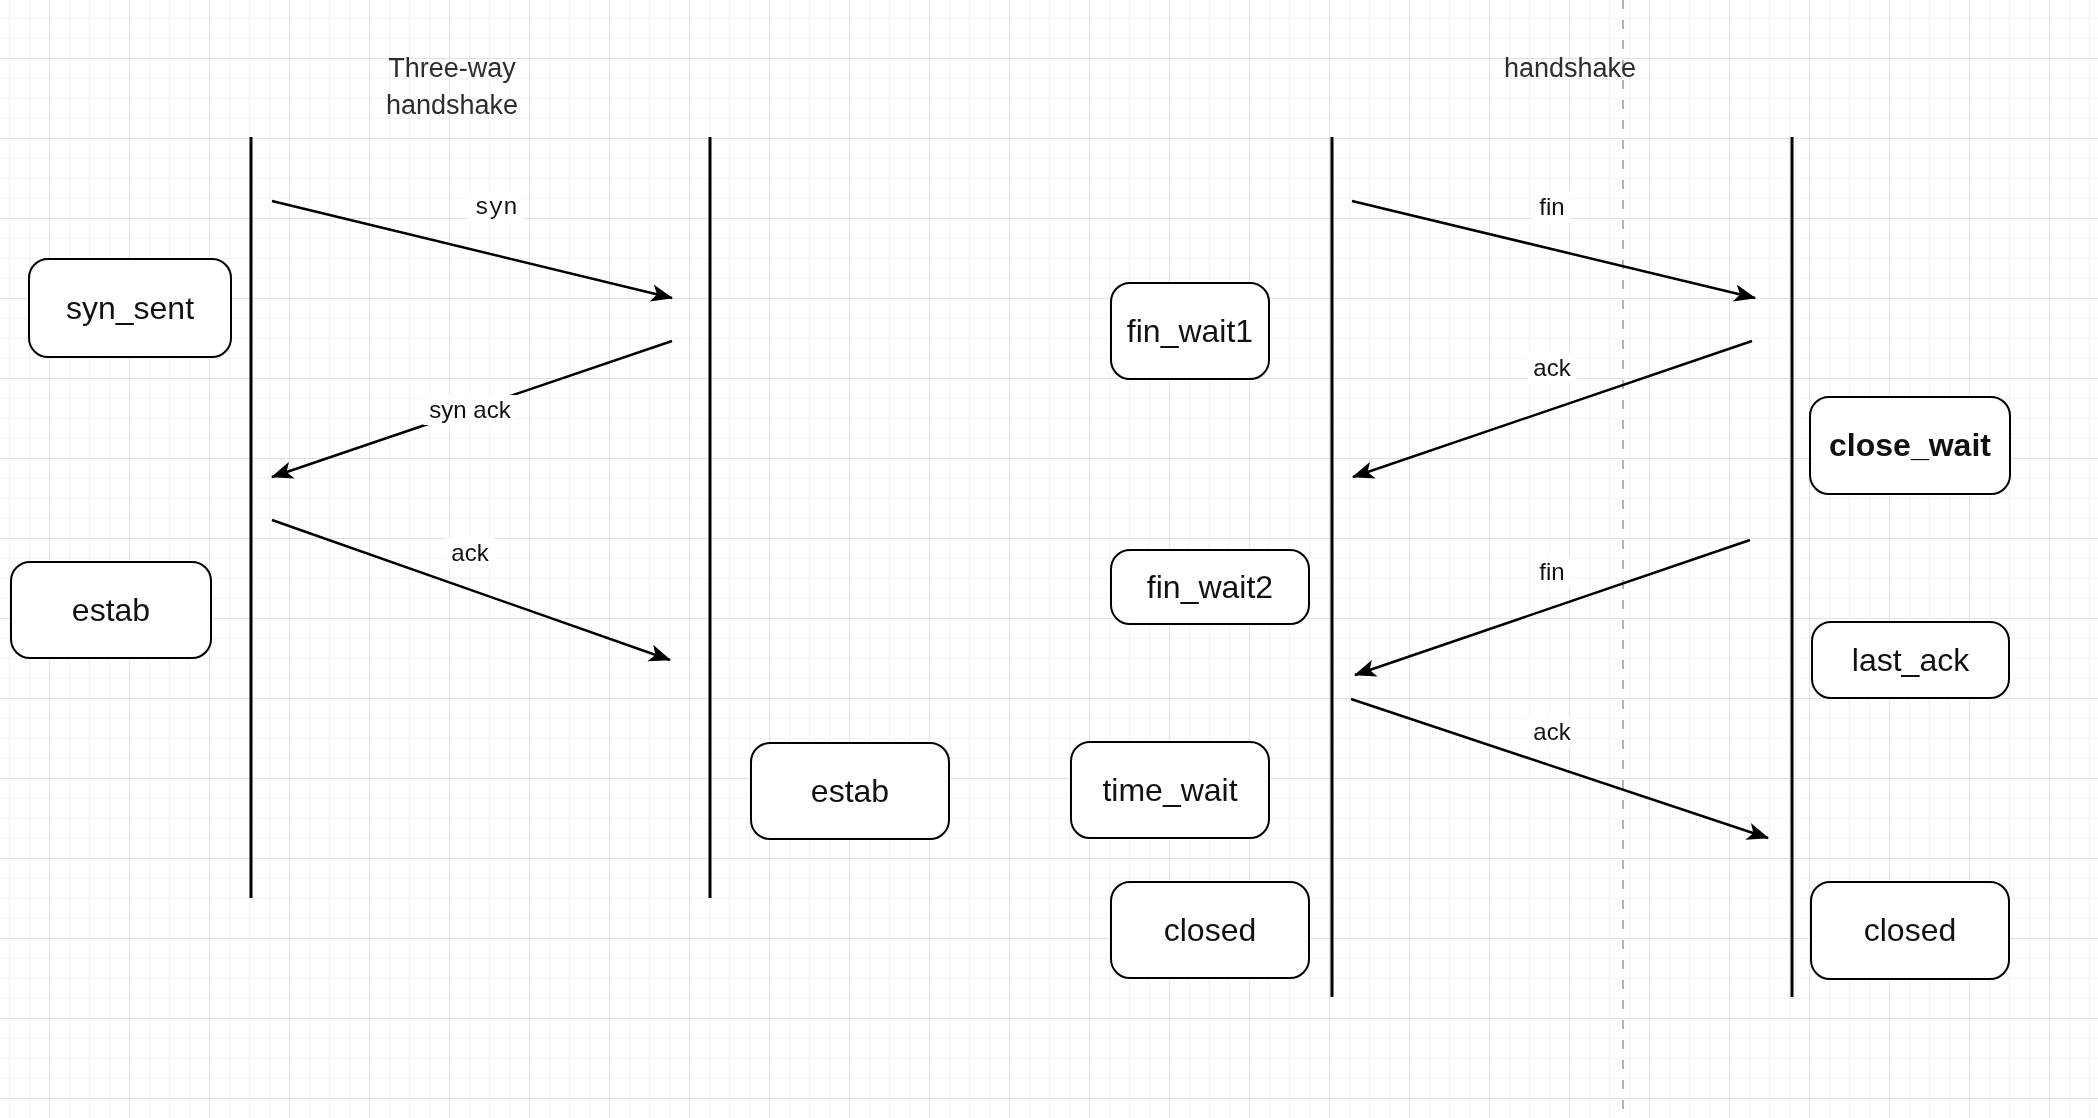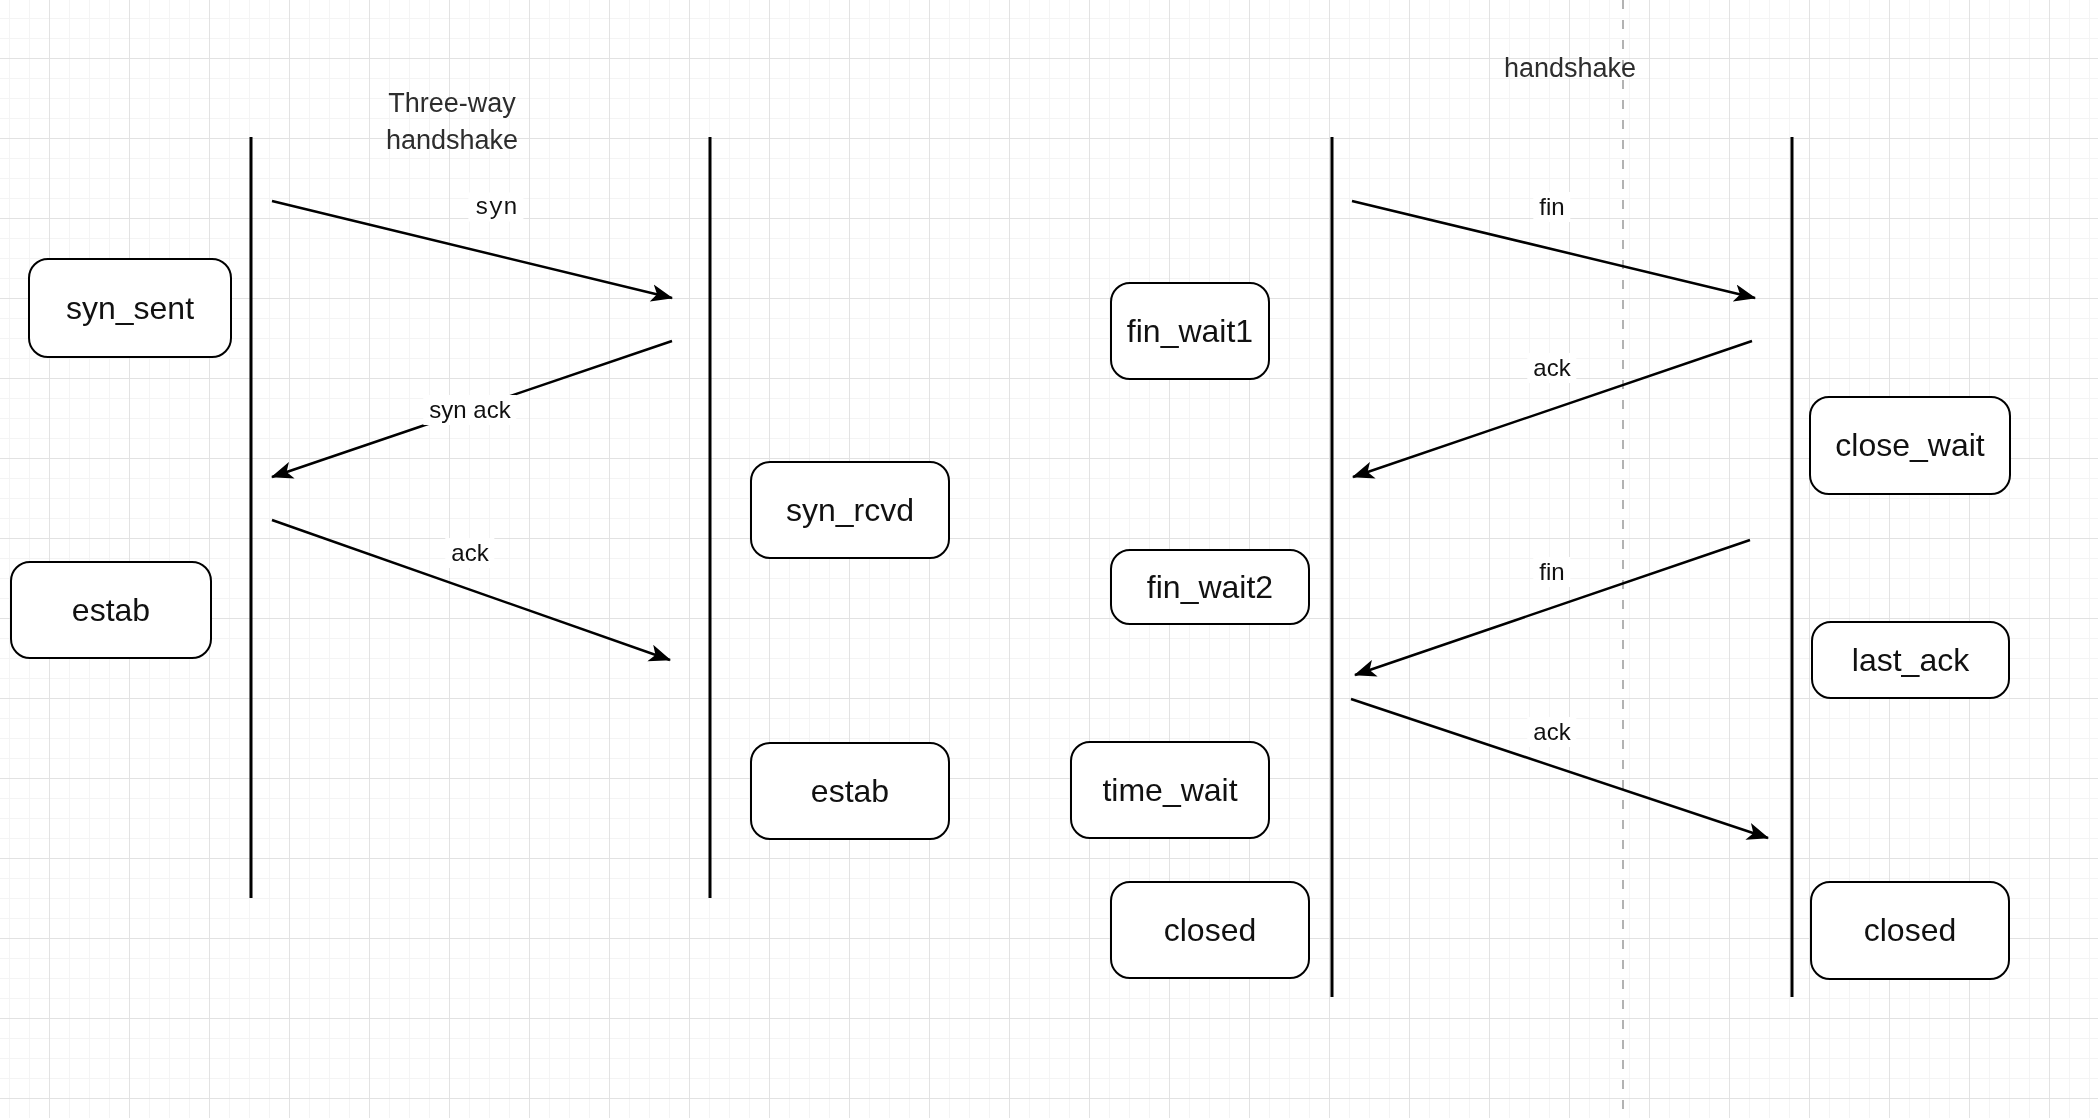--- a/index.html
+++ b/index.html
@@ -84,40 +84,39 @@
     <line x1="272" y1="201" x2="672" y2="298" stroke="#000000" stroke-width="2.5" marker-end="url(#arrowhead)"></line>
     <line x1="672" y1="341" x2="272" y2="477" stroke="#000000" stroke-width="2.5" marker-end="url(#arrowhead)"></line>
     <line x1="272" y1="520" x2="670" y2="660" stroke="#000000" stroke-width="2.5" marker-end="url(#arrowhead)"></line>
 
     <line x1="1352" y1="201" x2="1755" y2="298" stroke="#000000" stroke-width="2.5" marker-end="url(#arrowhead)"></line>
     <line x1="1752" y1="341" x2="1353" y2="477" stroke="#000000" stroke-width="2.5" marker-end="url(#arrowhead)"></line>
     <line x1="1750" y1="540" x2="1355" y2="675" stroke="#000000" stroke-width="2.5" marker-end="url(#arrowhead)"></line>
     <line x1="1351" y1="699" x2="1768" y2="838" stroke="#000000" stroke-width="2.5" marker-end="url(#arrowhead)"></line>
   </svg>
 
-  <div class="diagram-title" style="left:452px; top:50px;margin-top:35px;">
+  <div class="diagram-title" style="left:452px; top:50px;">
     <div>Three-way</div>
     <div>handshake</div>
   </div>
   <div class="diagram-title" style="left:1570px; top:50px;">
     <div>handshake</div>
   </div>
 
   <div class="state-box" style="left:28px; top:258px; width:204px; height:100px;">syn_sent</div>
   <div class="state-box" style="left:10px; top:561px; width:202px; height:98px;">estab</div>
 
-  <div class="state-box" style="left:750px; top:461px; width:200px; height:98px;">syn_rcvd</div>
   <div class="state-box" style="left:750px; top:742px; width:200px; height:98px;">estab</div>
 
   <div class="state-box" style="left:1110px; top:282px; width:160px; height:98px;">fin_wait1</div>
   <div class="state-box" style="left:1110px; top:549px; width:200px; height:76px;">fin_wait2</div>
   <div class="state-box" style="left:1070px; top:741px; width:200px; height:98px;">time_wait</div>
   <div class="state-box" style="left:1110px; top:881px; width:200px; height:98px;">closed</div>
 
-  <div class="state-box" style="left:1809px; top:396px; width:202px; height:99px;">close_wait</div>
+  <div class="state-box" style="left:1809px; top:396px; width:202px; height:99px;font-weight:bold;">close_wait</div>
   <div class="state-box" style="left:1811px; top:621px; width:199px; height:78px;">last_ack</div>
   <div class="state-box" style="left:1810px; top:881px; width:200px; height:99px;">closed</div>
 
   <span class="msg-label" style="left:496px; top:207px;font-family:Liberation Mono, monospace;">syn</span>
   <span class="msg-label" style="left:470px; top:368px;margin-top:42px;">syn ack</span>
   <span class="msg-label" style="left:470px; top:553px;">ack</span>
 
   <span class="msg-label" style="left:1552px; top:207px;">fin</span>
   <span class="msg-label" style="left:1552px; top:368px;">ack</span>
   <span class="msg-label" style="left:1552px; top:572px;">fin</span>

